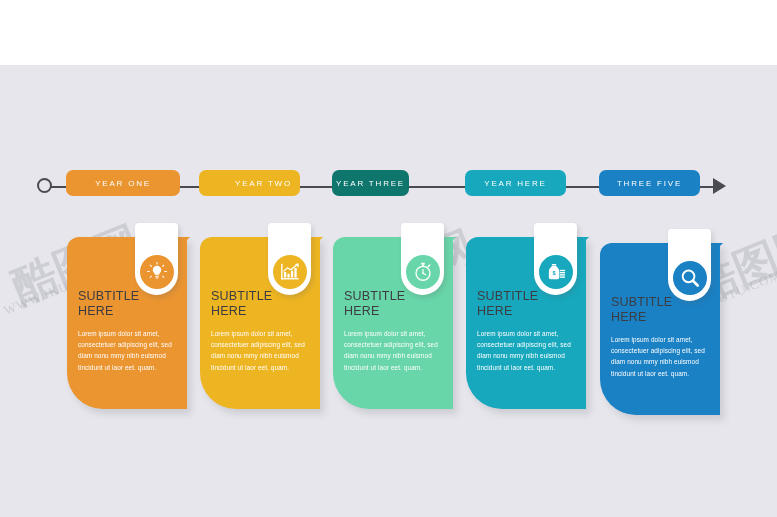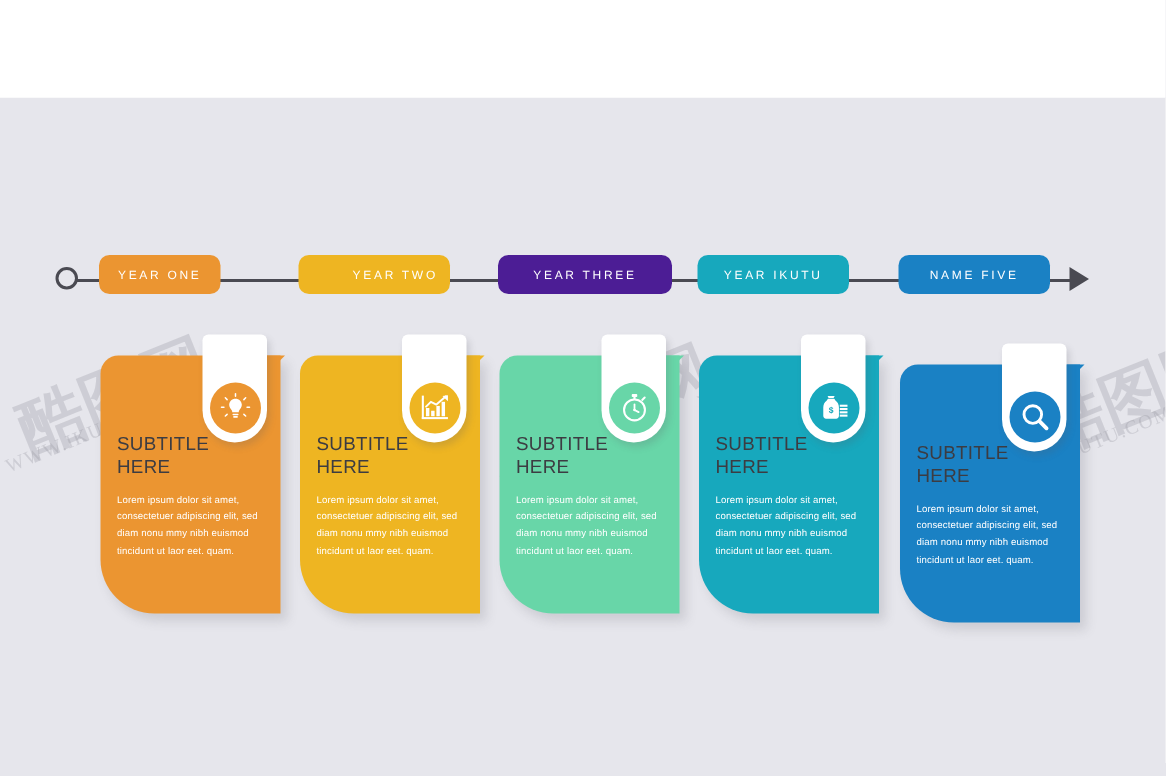--- a/index.html
+++ b/index.html
@@ -171,34 +171,34 @@
       <div class="wm wm-small" style="left: 330px; top: 225px; transform: rotate(-22deg);">WWW.IKUTU.COM</div>
       <div class="wm wm-big" style="left: 690px; top: 170px; transform: rotate(-22deg);">酷图网</div>
       <div class="wm wm-small" style="left: 660px; top: 225px; transform: rotate(-22deg);">WWW.IKUTU.COM</div>
     </div>
 
   <div id="timeline">
     <div id="axis-line"></div>
     <div id="axis-start-dot"></div>
     <div id="axis-arrow"></div>
     <div id="pill-layer">
-        <div class="year-pill" style="left: 66px; width: 81px; background: rgb(235, 149, 49);">
+        <div class="year-pill" style="left: 66px; width: 114px; background: rgb(235, 149, 49);">
           <span>YEAR ONE</span>
         </div>
         <div class="year-pill" style="left: 199px; width: 101px; background: rgb(238, 181, 34); padding-left: 28px;">
           <span>YEAR TWO</span>
         </div>
-        <div class="year-pill" style="left: 332px; width: 116px; background: #4c1d95;">
+        <div class="year-pill" style="left: 332px; width: 77px; background: #0f766e;">
           <span>YEAR THREE</span>
         </div>
         <div class="year-pill" style="left: 465px; width: 101px; background: rgb(23, 168, 189);">
-          <span>YEAR IKUTU</span>
+          <span>YEAR HERE</span>
         </div>
         <div class="year-pill" style="left: 599px; width: 101px; background: rgb(26, 129, 196);">
-          <span>NAME FIVE</span>
+          <span>THREE FIVE</span>
         </div>
       </div>
   </div>
 
   <div id="chevron-layer">
       <div class="chevron" style="left: 106px;">
         <svg width="24" height="14" viewBox="0 0 24 14">
           <polyline points="2,2 12,12 22,2" fill="none" stroke="#eb9531" stroke-width="2.6" stroke-linecap="round" stroke-linejoin="round"></polyline>
         </svg>
       </div>

